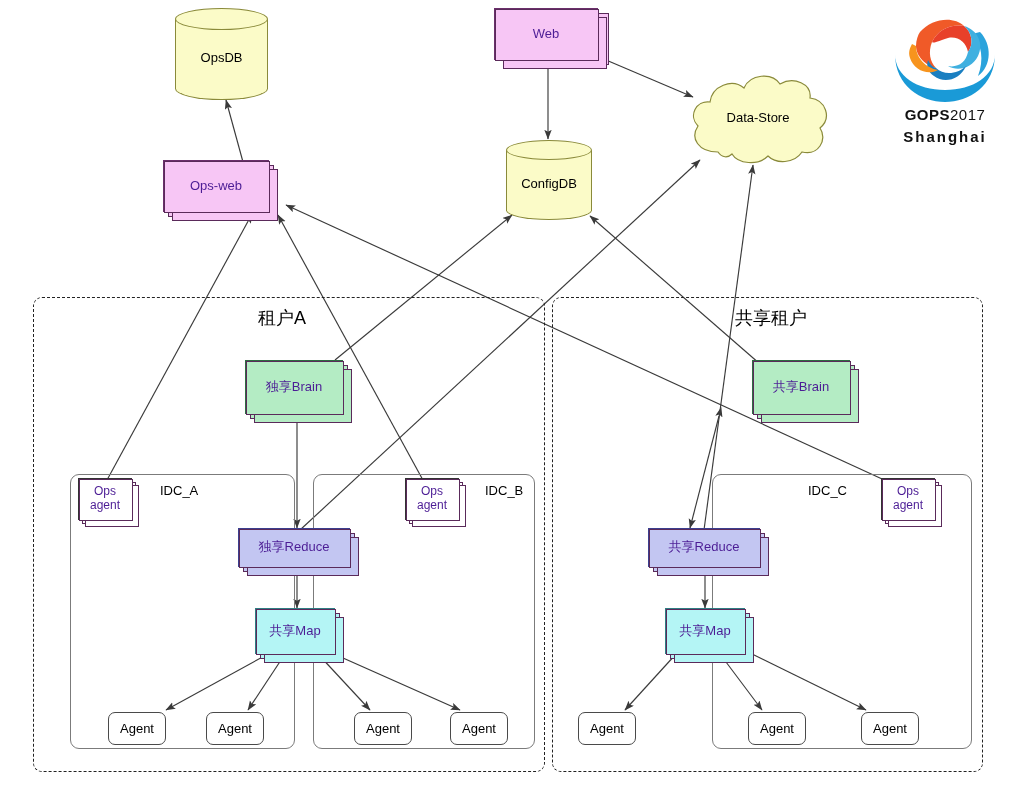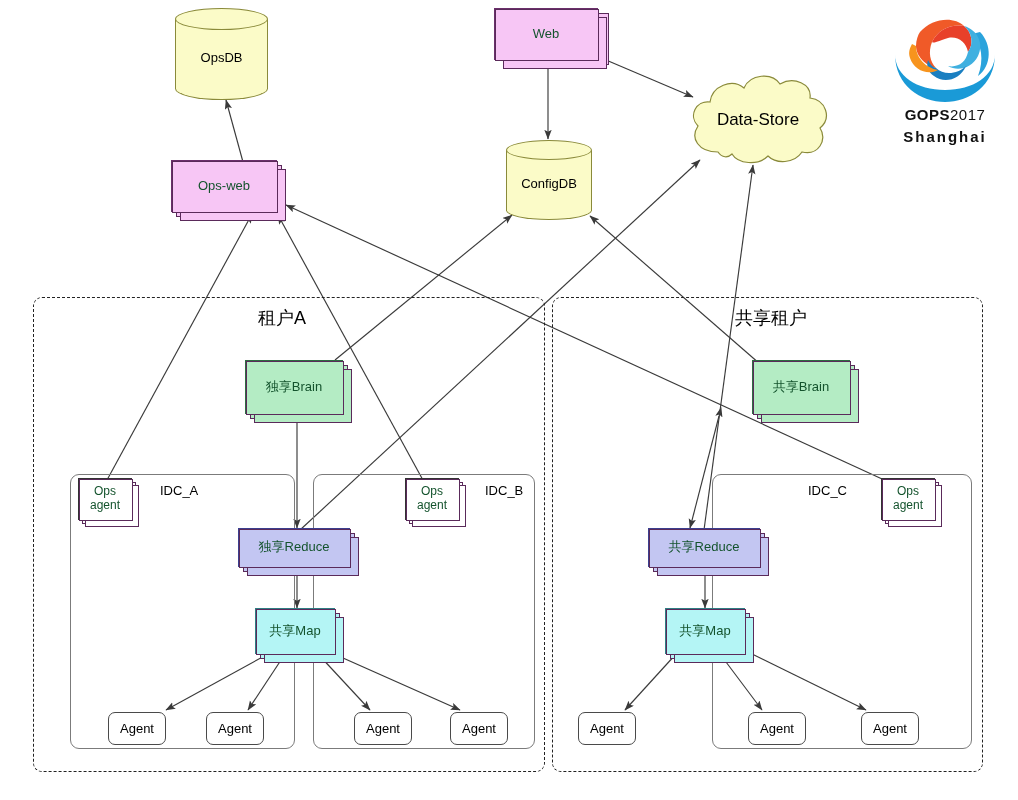--- a/index.html
+++ b/index.html
@@ -29,21 +29,21 @@
   }
   .node {
     position: absolute;
     box-sizing: border-box;
     display: flex;
     align-items: center;
     justify-content: center;
     text-align: center;
     font-size: 13px;
     line-height: 1.15;
-    color: #14532d;
+    color: #4c1d95;
     white-space: pre-line;
   }
 
   
   .stack {
     border: 1px solid #5a2a5a;
     background: #f6c8f6;
   }
   .stack .layer {
     position: absolute;
@@ -84,21 +84,21 @@
     text-align: center;
     font-size: 13px;
   }
 
   
   .cloud { position: absolute; }
   .cloud .lbl {
     position: absolute;
     left: 0; right: 0;
     text-align: center;
-    font-size: 17px;
+    font-size: 13px;
     z-index: 4;
   }
 
   
   .agent {
     position: absolute;
     box-sizing: border-box;
     border: 1px solid #4a4a4a;
     border-radius: 7px;
     background: #ffffff;
@@ -237,21 +237,21 @@
                C28,16 48,8 60,18 C66,4 88,2 96,14
                C110,6 128,14 126,28 C142,30 148,48 136,58
                C144,70 134,86 118,82
                C110,94 92,94 84,86
                C74,96 54,94 48,84
                C44,88 38,88 34,82 Z" fill="#fbfbc8" stroke="#8a8a3a" stroke-width="1.2"></path>
     </svg>
     <div class="lbl" style="top:40px;">Data-Store</div>
   </div>
 
-  <div class="node stack pink" style="left:163px; top:160px; width:106px; height:52px;margin-left:8px;">
+  <div class="node stack pink" style="left:163px; top:160px; width:106px; height:52px;">
     <div class="layer" style="left:0; top:0; width:106px; height:52px; transform:translate(4px,4px);"></div>
     <div class="layer" style="left:0; top:0; width:106px; height:52px; transform:translate(8px,8px);"></div>
     <div class="layer" style="left:0; top:0; width:106px; height:52px;"></div>
     <span class="lbl">Ops-web</span>
   </div>
 
   <div class="cyl" style="left:506px; top:140px; width:86px; height:80px;">
     <div class="body" style="top:10px; height:70px;"></div>
     <div class="top" style="height:20px;"></div>
     <div class="lbl" style="top:36px;">ConfigDB</div>

